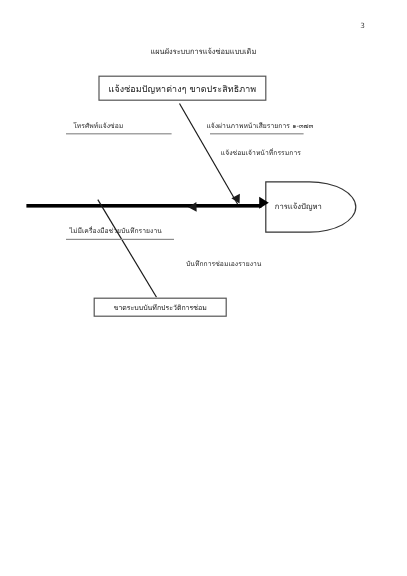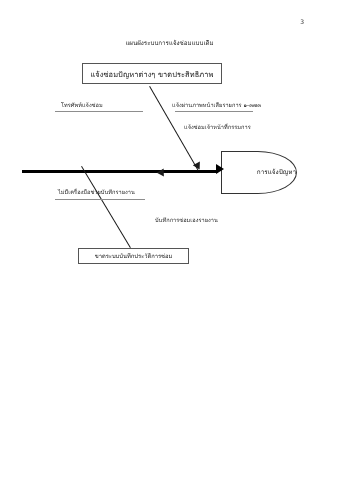--- a/index.html
+++ b/index.html
@@ -77,21 +77,20 @@
     display: flex;
     flex-direction: column;
     justify-content: center;
     padding-left: 7px;
   }
   .effect-line {
     font-size: 6.4px;
     color: #111111;
     line-height: 1.9;
     white-space: nowrap;
-    text-align: right;
   }
 
   
   .spine {
     position: absolute;
     left: 22px;
     top: 170px;
     width: 196px;
     height: 2.6px;
     background: #000000;

